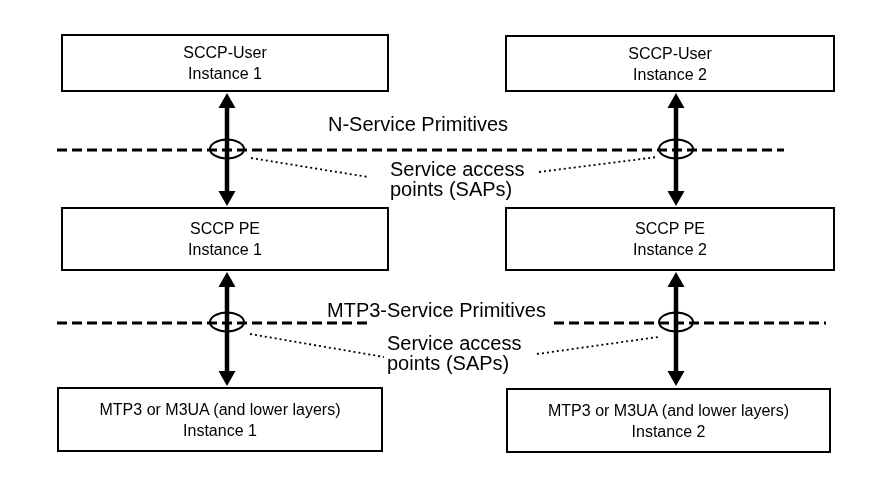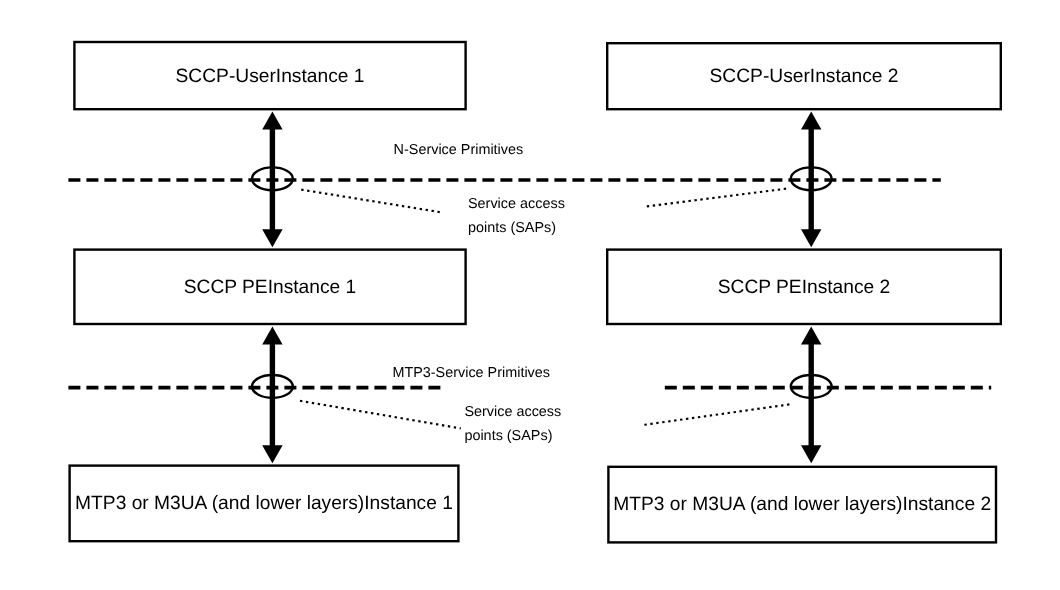--- a/index.html
+++ b/index.html
@@ -21,32 +21,32 @@
     left: 0;
     top: 0;
     z-index: 1;
   }
   .box {
     position: absolute;
     box-sizing: border-box;
     border: 2px solid #000000;
     background: #ffffff;
     display: flex;
-    flex-direction: row;
+    flex-direction: column;
     align-items: center;
     justify-content: center;
     text-align: left;
     font-size: 16px;
     line-height: 21px;
     z-index: 2;
   }
   .box span { display: block; }
   .flabel {
     position: absolute;
-    font-size: 12px;
+    font-size: 20px;
     line-height: 20px;
     white-space: nowrap;
     z-index: 3;
   }
   .flabel span { display: block; }
 </style>
 </head>
 <body>
 
 <div id="canvas">

